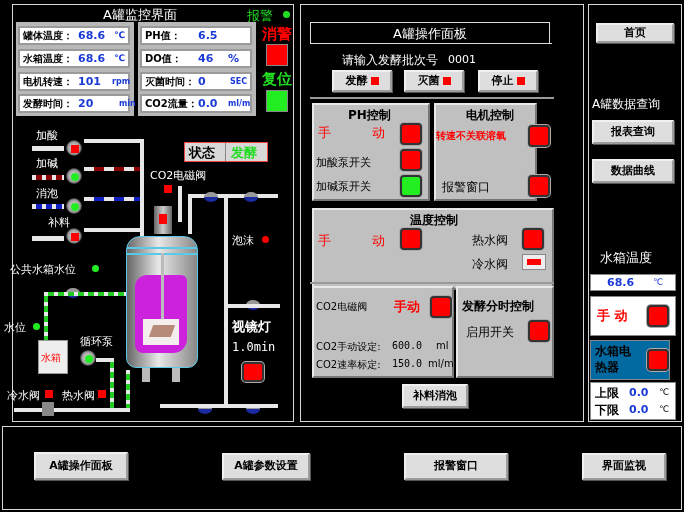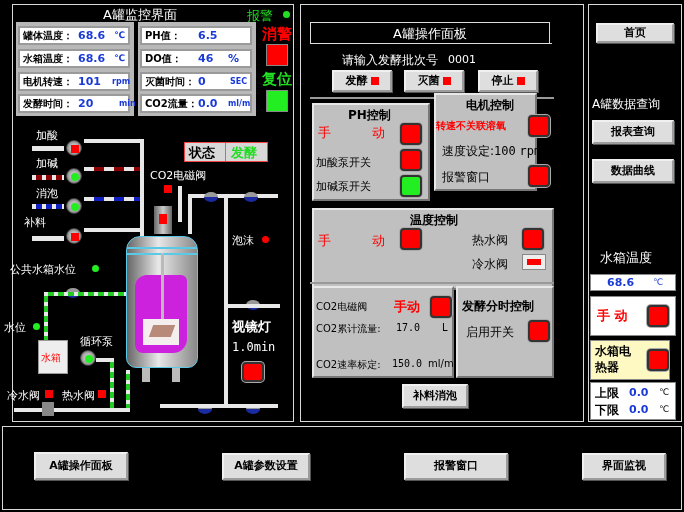--- a/index.html
+++ b/index.html
@@ -56,21 +56,21 @@
 
 <div class="abs" style="left:184px;top:142px;width:84px;height:20px;background:#d8d8d8;border:1px solid #ef4444">
   <span class="lbl" style="left:4px;top:1px;color:#000;font-size:13px;font-weight:bold">状态</span>
   <span class="abs" style="left:40px;top:0;width:1px;height:18px;background:#888"></span>
   <span class="lbl" style="left:46px;top:1px;color:#22dd22;font-size:13px;font-weight:bold">发酵</span>
 </div>
 
 <div class="lbl" style="left:36px;top:128px">加酸</div>
 <div class="lbl" style="left:36px;top:156px">加碱</div>
 <div class="lbl" style="left:36px;top:186px">消泡</div>
-<div class="lbl" style="left:24px;top:215px">补料</div>
+<div class="lbl" style="left:48px;top:215px">补料</div>
 
 <div class="pipe" style="left:32px;top:146px;width:32px;height:5px"></div>
 <div class="pipe" style="left:32px;top:175px;width:32px;height:5px;background:repeating-linear-gradient(90deg,#e8e8e8 0 4px,#8b0000 4px 10px)"></div>
 <div class="pipe" style="left:32px;top:204px;width:32px;height:5px;background:repeating-linear-gradient(90deg,#e8e8e8 0 4px,#1020c0 4px 10px)"></div>
 <div class="pipe" style="left:32px;top:236px;width:32px;height:5px"></div>
 
 <div class="pump" style="left:66px;top:140px">
     <i style="background:#f00"></i>
   </div>
 <div class="pump" style="left:66px;top:168px">
@@ -164,25 +164,24 @@
   <div class="lbl" style="left:34px;top:2px;font-size:12px;font-weight:bold">PH控制</div>
   <div class="lbl red" style="left:4px;top:19px;font-size:13px">手</div>
   <div class="lbl red" style="left:58px;top:19px;font-size:13px">动</div>
   <div class="ind" style="left:86px;top:18px"></div>
   <div class="lbl" style="left:2px;top:50px;font-size:11px">加酸泵开关</div>
   <div class="ind" style="left:86px;top:44px"></div>
   <div class="lbl" style="left:2px;top:74px;font-size:11px">加碱泵开关</div>
   <div class="ind g" style="left:86px;top:70px"></div>
 </div>
 
-<div class="panel" style="left:434px;top:93px;width:103px;height:98px">
+<div class="panel" style="left:434px;top:103px;width:103px;height:98px">
   <div class="lbl" style="left:30px;top:2px;font-size:12px;font-weight:bold">电机控制</div>
   <div class="lbl red" style="left:0;top:24px;font-size:10px;font-weight:bold">转速不关联溶氧</div>
   <div class="ind" style="left:92px;top:20px"></div>
-  <div class="lbl" style="left:6px;top:48px;font-size:12px"><span>速度设定:</span><span style="font-family:'DejaVu Sans Mono',monospace">100</span> <span style="font-family:'DejaVu Sans Mono',monospace">rpm</span></div>
   <div class="lbl" style="left:6px;top:74px;font-size:12px">报警窗口</div>
   <div class="ind" style="left:92px;top:70px"></div>
 </div>
 
 <div class="panel" style="left:312px;top:208px;width:242px;height:82px">
   <div class="lbl" style="left:96px;top:2px;font-size:12px;font-weight:bold">温度控制</div>
   <div class="lbl red" style="left:4px;top:22px;font-size:13px">手</div>
   <div class="lbl red" style="left:58px;top:22px;font-size:13px">动</div>
   <div class="ind" style="left:86px;top:18px"></div>
   <div class="lbl" style="left:158px;top:22px;font-size:12px">热水阀</div>
@@ -191,21 +190,21 @@
   <div class="abs" style="left:208px;top:44px;width:24px;height:16px;background:#eee;border:1px solid #888;cursor:pointer">
       <div style="margin:4px;height:6px;background:#f00"></div>
     </div>
 </div>
 <div class="abs" style="left:310px;top:282px;width:244px;height:2px;background:#999"></div>
 
 <div class="panel" style="left:312px;top:286px;width:142px;height:92px">
   <div class="lbl" style="left:2px;top:12px;font-size:10px">CO2电磁阀</div>
   <div class="lbl red" style="left:80px;top:10px;font-size:13px;font-weight:bold">手动</div>
   <div class="ind" style="left:116px;top:8px"></div>
-  <div class="lbl" style="left:2px;top:34px;font-size:10px;width:136px"><span>CO2累计流量:</span><span style="position:absolute;left:80px;font-family:'DejaVu Sans Mono',monospace">17.0</span><span style="position:absolute;left:126px">L</span></div>
+  <div class="lbl" style="left:2px;top:52px;font-size:10px;width:136px"><span>CO2手动设定:</span><span style="position:absolute;left:76px;font-family:'DejaVu Sans Mono',monospace">600.0</span><span style="position:absolute;left:120px">ml</span></div>
   <div class="lbl" style="left:2px;top:70px;font-size:10px;width:136px"><span>CO2速率标定:</span><span style="position:absolute;left:76px;font-family:'DejaVu Sans Mono',monospace">150.0</span><span style="position:absolute;left:112px">ml/m</span></div>
 </div>
 
 <div class="panel" style="left:456px;top:286px;width:98px;height:92px">
   <div class="lbl" style="left:4px;top:10px;font-size:12px;font-weight:bold">发酵分时控制</div>
   <div class="lbl" style="left:8px;top:36px;font-size:12px">启用开关</div>
   <div class="ind" style="left:70px;top:32px"></div>
 </div>
 
 <div class="btn" style="left:402px;top:384px;width:66px;height:24px;line-height:19px">补料消泡</div>
@@ -217,21 +216,21 @@
 
 <div class="lbl" style="left:600px;top:249px;font-size:13px">水箱温度</div>
 <div class="abs" style="left:590px;top:274px;width:86px;height:17px;background:#fff;border:1px solid #888">
   <span class="lbl" style="left:16px;top:1px;color:#1a3ad8;font-weight:bold">68.6</span>
   <span class="lbl" style="left:62px;top:2px;color:#1a3ad8;font-size:9px">℃</span>
 </div>
 <div class="abs" style="left:590px;top:296px;width:86px;height:40px;background:#fff;border:1px solid #888">
   <span class="lbl red" style="left:6px;top:10px;font-size:13px;font-weight:bold">手 动</span>
   <div class="ind" style="left:56px;top:8px"></div>
 </div>
-<div class="abs" style="left:590px;top:340px;width:80px;height:40px;background:#fef9c3;border:1px solid #888">
+<div class="abs" style="left:590px;top:340px;width:80px;height:40px;background:#0369a1;border:1px solid #888">
   <span class="lbl" style="left:4px;top:2px;width:40px;white-space:normal;color:#000;font-size:12px;font-weight:bold;line-height:16px">水箱电热器</span>
   <div class="ind" style="left:56px;top:8px"></div>
 </div>
 <div class="abs" style="left:590px;top:382px;width:86px;height:38px;background:#fff;border:1px solid #888;color:#000">
   <span class="lbl" style="left:4px;top:2px;font-size:12px;font-weight:bold">上限</span>
   <span class="lbl" style="left:38px;top:3px;color:#1a3ad8;font-weight:bold">0.0</span>
   <span class="lbl" style="left:68px;top:4px;font-size:9px">℃</span>
   <span class="lbl" style="left:4px;top:19px;font-size:12px;font-weight:bold">下限</span>
   <span class="lbl" style="left:38px;top:20px;color:#1a3ad8;font-weight:bold">0.0</span>
   <span class="lbl" style="left:68px;top:21px;font-size:9px">℃</span>

